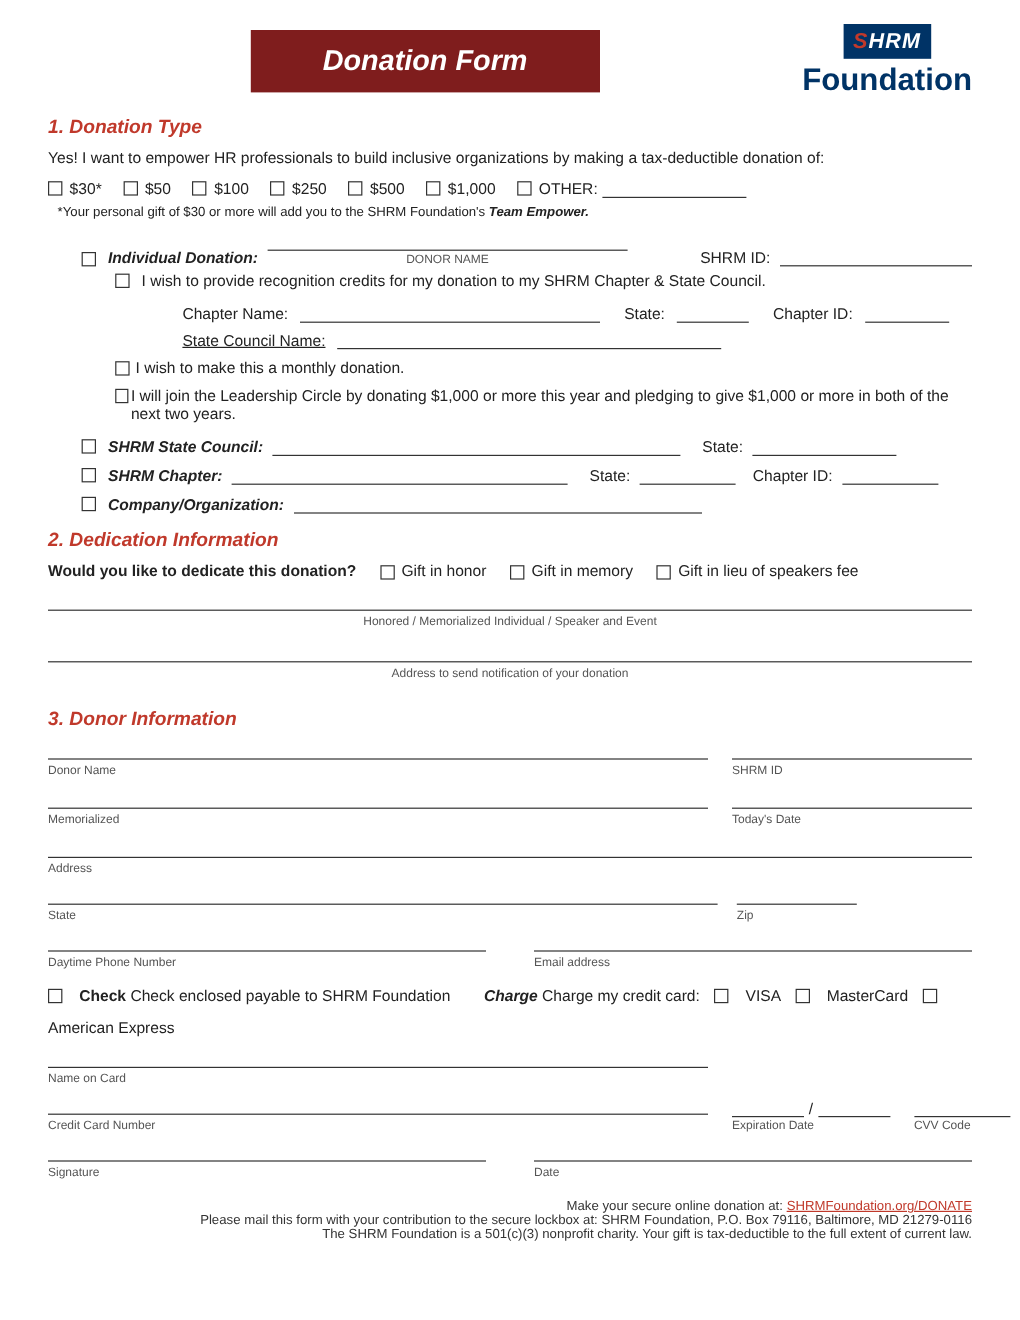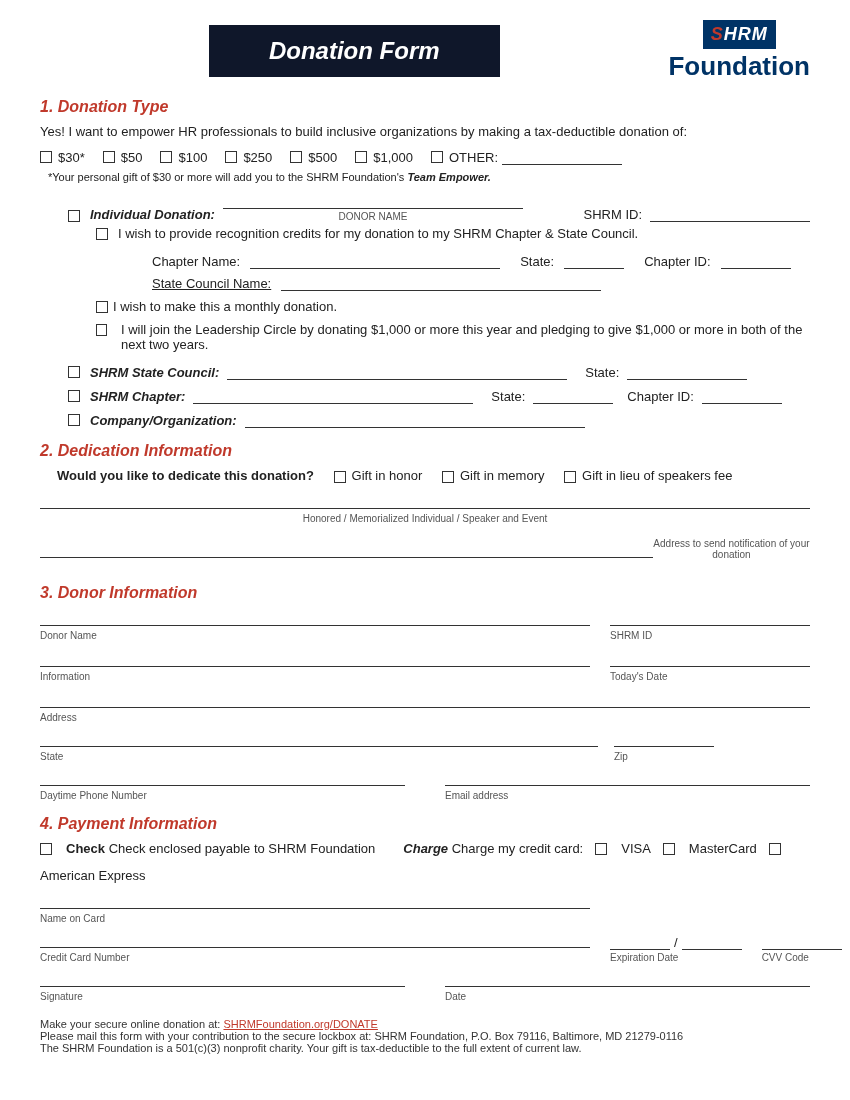--- a/index.html
+++ b/index.html
@@ -12,21 +12,21 @@
       font-size: 13px;
       color: #222;
     }
     .header {
       display: flex;
       align-items: center;
       justify-content: space-between;
       margin-bottom: 16px;
     }
     .title-banner {
-      background: #0f172a;
+      background: #7f1d1d;
       color: #fff;
       font-size: 24px;
       font-weight: bold;
       font-style: italic;
       padding: 12px 60px;
       text-align: center;
     }
     .logo {
       display: flex;
       flex-direction: column;
@@ -108,21 +108,21 @@
     .monthly-row {
       display: flex;
       align-items: center;
       gap: 3px;
       margin-bottom: 8px;
       margin-left: 28px;
     }
     .leadership-row {
       display: flex;
       align-items: flex-start;
-      gap: 12px;
+      gap: 0;
       margin-bottom: 12px;
       margin-left: 28px;
     }
     .type-block {
       margin-left: 28px;
       margin-bottom: 8px;
     }
     .type-row {
       display: flex;
       align-items: center;
@@ -191,21 +191,21 @@
       align-items: flex-end;
       gap: 20px;
     }
     .signature-date-row {
       display: grid;
       grid-template-columns: 1fr 1fr;
       gap: 8px 40px;
       margin-bottom: 8px;
     }
     .footer {
-      text-align: left;
+      text-align: right;
       font-size: 11px;
       color: #333;
       margin-top: 16px;
     }
     .footer a { color: #c0392b; }
     .square-checkbox {
       display: inline-block;
       width: 12px;
       height: 12px;
       border: 1px solid #333;
@@ -346,21 +346,21 @@
     <div class="type-row">
       <span class="square-checkbox"></span>
       <span class="inline-label">Company/Organization:</span>
       <input class="underline-field" type="text" style="width: 340px;" aria-label="Company/Organization">
     </div>
   </div>
 </div>
 
 <div class="section">
   <div class="section-title">2. Dedication Information</div>
-  <div style="display:flex; align-items:flex-start; gap:20px; margin-bottom:10px;margin-left:17px;">
+  <div style="display:flex; align-items:flex-start; gap:20px; margin-bottom:10px;">
     <strong>Would you like to dedicate this donation?</strong>
     <div class="dedication-options">
       <span>
         <span class="square-checkbox"></span>
         <span>Gift in honor</span>
       </span>
       <span>
         <span class="square-checkbox"></span>
         <span>Gift in memory</span>
       </span>
@@ -369,21 +369,21 @@
         <span>Gift in lieu of speakers fee</span>
       </span>
     </div>
   </div>
 
   <div class="dedication-field-block">
     <div style="display:flex; flex-direction:column; margin-bottom:12px;">
       <input class="full-line-field" type="text" aria-label="Honored/Memorialized Individual/Speaker and Event" style="">
       <span class="field-label-small">Honored / Memorialized Individual / Speaker and Event</span>
     </div>
-    <div style="display:flex; flex-direction:row; margin-bottom:24px;">
+    <div style="display:flex; flex-direction:column; margin-bottom:24px;">
       <input class="full-line-field" type="text" aria-label="Address to send notification of your donation" style="">
       <span class="field-label-small">Address to send notification of your donation</span>
     </div>
   </div>
 </div>
 
 <div class="section">
   <div class="section-title">3. Donor Information</div>
 
   <div class="donor-grid">
@@ -393,21 +393,21 @@
     </div>
     <div class="donor-field-block">
       <input class="full-line-field" type="text" aria-label="SHRM ID" style="">
       <span class="donor-field-label">SHRM ID</span>
     </div>
   </div>
 
   <div class="donor-grid">
     <div class="donor-field-block">
       <input class="full-line-field" type="text" aria-label="Organization" style="">
-      <span class="donor-field-label">Information</span>
+      <span class="donor-field-label">Memorialized</span>
     </div>
     <div class="donor-field-block">
       <input class="full-line-field" type="text" aria-label="Today's Date" style="">
       <span class="donor-field-label">Today's Date</span>
     </div>
   </div>
 
   <div class="donor-field-block" style="margin-bottom:8px;">
     <input class="full-line-field" type="text" aria-label="Address" style="">
     <span class="donor-field-label">Address</span>
@@ -430,21 +430,20 @@
       <span class="donor-field-label">Daytime Phone Number</span>
     </div>
     <div class="donor-field-block">
       <input class="full-line-field" type="text" aria-label="Email Address" style="">
       <span class="donor-field-label">Email address</span>
     </div>
   </div>
 </div>
 
 <div class="section">
-  <div class="section-title">4. Payment Information</div>
 
   <div class="payment-row">
     <span class="square-checkbox"></span>
     <span><strong>Check</strong> <span>Check enclosed payable to SHRM Foundation</span></span>
     <span style="margin-left:16px;"><strong><em>Charge</em></strong> <span>Charge my credit card:</span></span>
     <span class="square-checkbox"></span>
     <span>VISA</span>
     <span class="square-checkbox"></span>
     <span>MasterCard</span>
     <span class="square-checkbox"></span>

